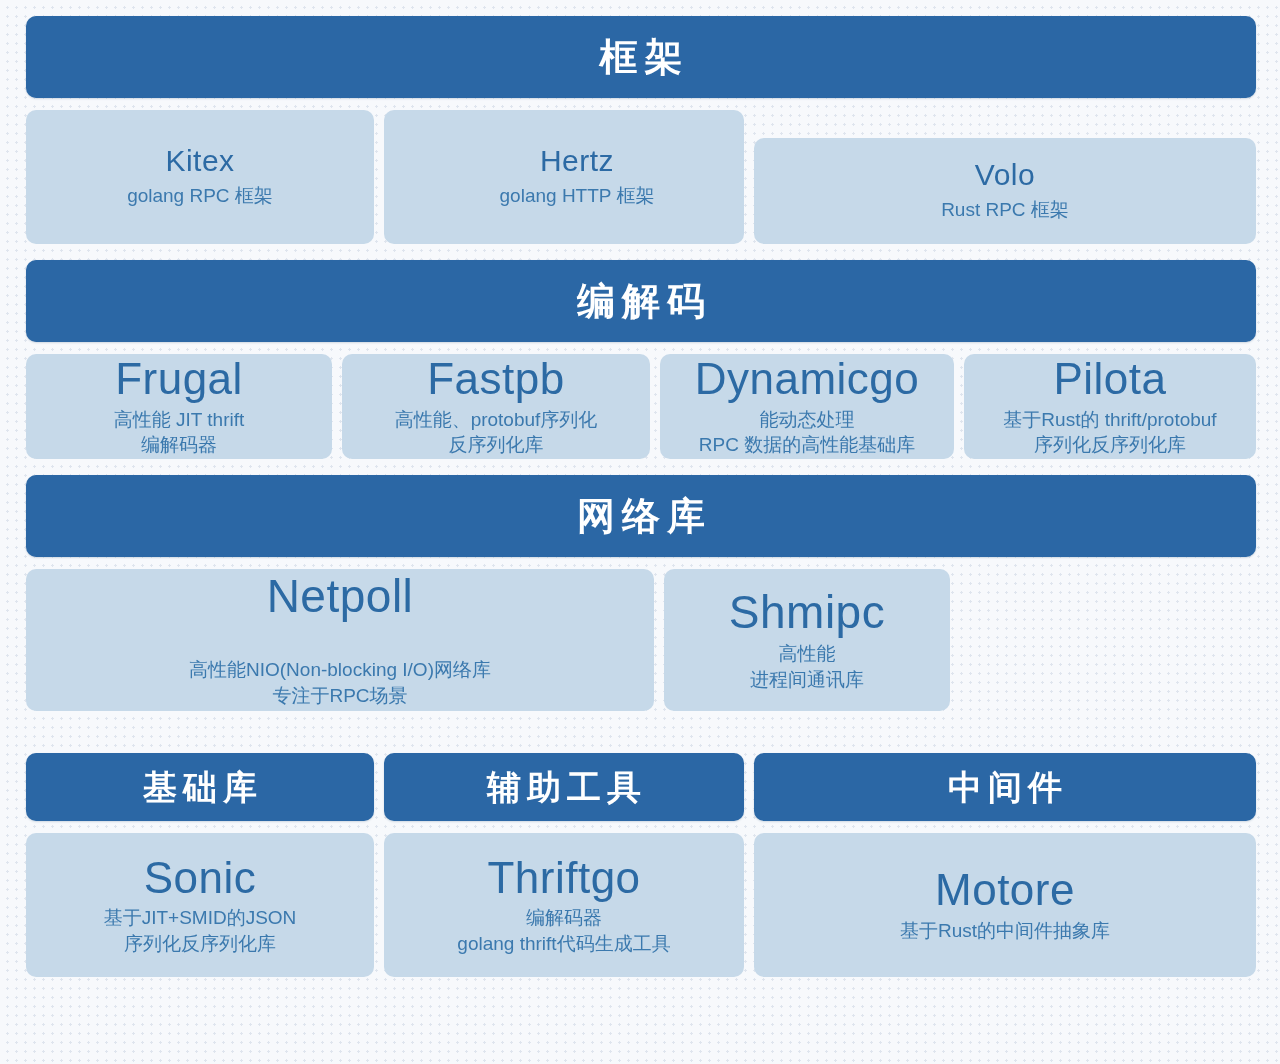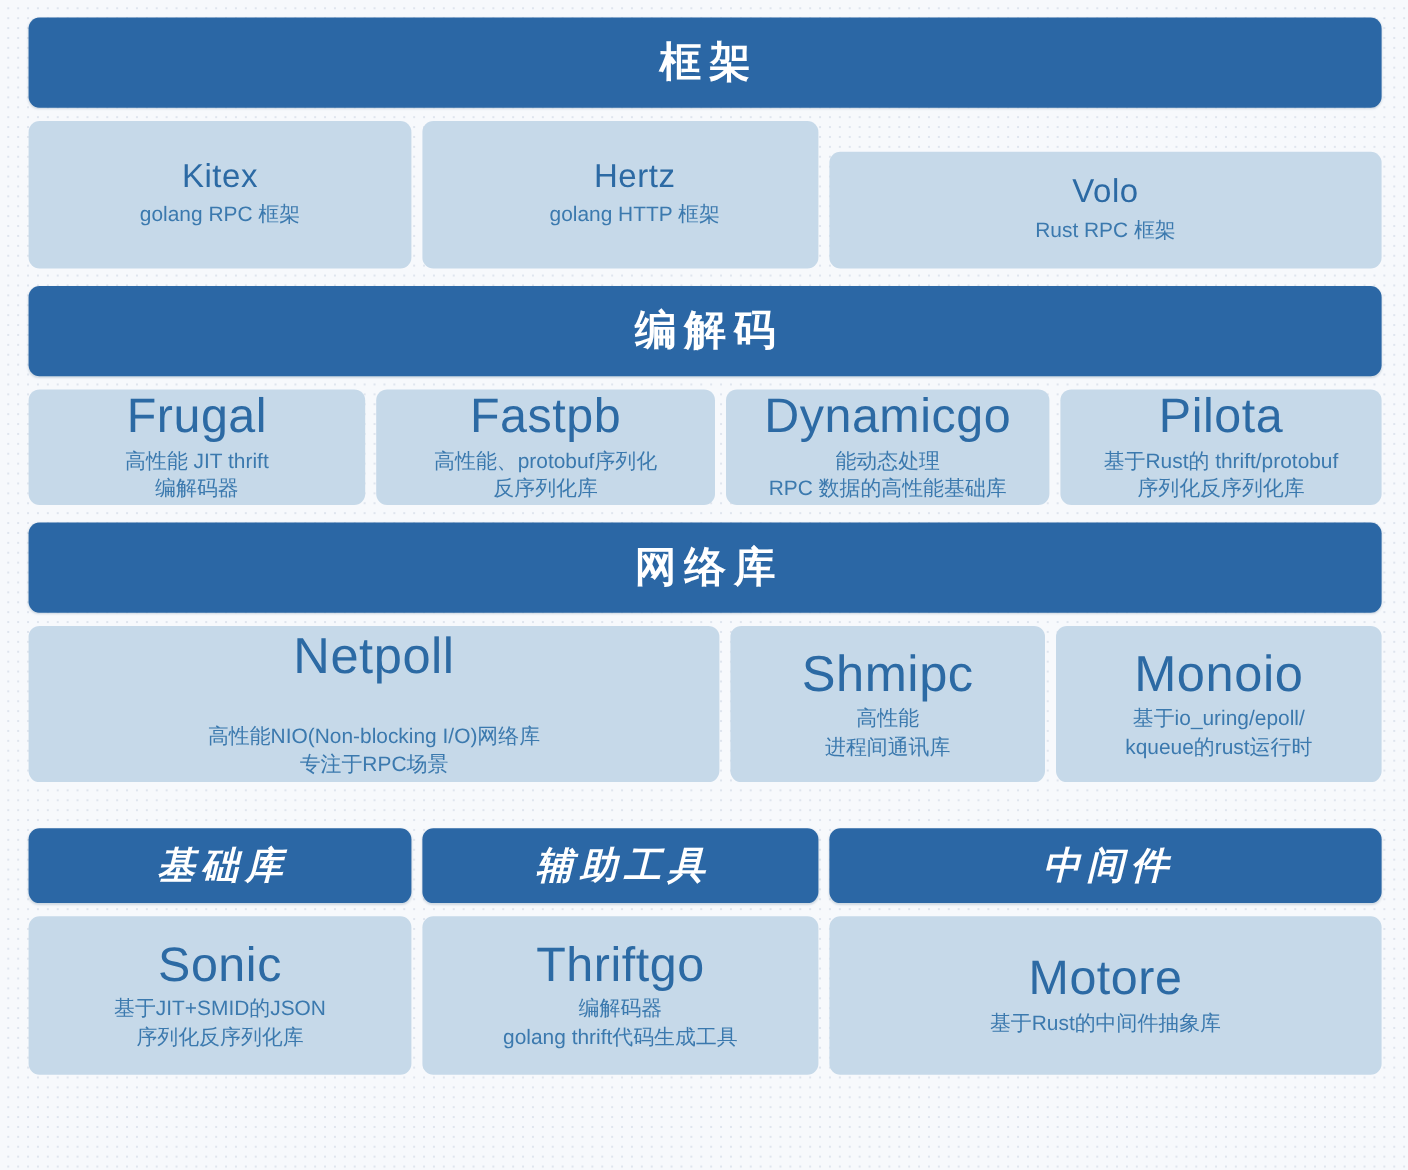--- a/index.html
+++ b/index.html
@@ -94,21 +94,21 @@
   .row-frameworks .card-desc { font-size: 19px; margin-top: 6px; }
 
   .row-codec { height: 105px; }
   .row-codec .card-title { font-size: 44px; }
   .row-codec .card-desc { font-size: 19px; }
 
   .row-net { height: 142px; }
   .row-net .card-title { font-size: 46px; }
   .row-net .card-desc { font-size: 19px; }
 
-  .row-bottom-bands { height: 68px; display: flex; gap: 10px; font-style: italic; }
+  .row-bottom-bands { height: 68px; display: flex; gap: 10px; }
   .row-bottom-cards { height: 144px; }
   .row-bottom-cards .card-title { font-size: 44px; }
   .row-bottom-cards .card-desc { font-size: 19px; }
 
   
   .f-kitex   { flex: 0 0 348px; }
   .f-hertz   { flex: 0 0 360px; padding-left: 36px; }
   .f-volo    { flex: 1 1 auto; margin-top: 28px; }
 
   .f-frugal    { flex: 0 0 306px; }
@@ -188,25 +188,20 @@
     <div class="card f-netpoll">
       <span class="card-title">Netpoll</span>
       <span class="card-desc">高性能NIO(Non-blocking I/O)网络库
 专注于RPC场景</span>
     </div>
     <div class="card f-shmipc">
       <span class="card-title">Shmipc</span>
       <span class="card-desc">高性能
 进程间通讯库</span>
     </div>
-    <div class="card f-monoio">
-      <span class="card-title">Monoio</span>
-      <span class="card-desc">基于io_uring/epoll/
-kqueue的rust运行时</span>
-    </div>
   </div>
   <div class="gap-c"></div>
 
   <div class="row-bottom-bands">
     <div class="band band-short f-col1">
       <span class="band-title">基础库</span>
     </div>
     <div class="band band-short f-col2">
       <span class="band-title">辅助工具</span>
     </div>

